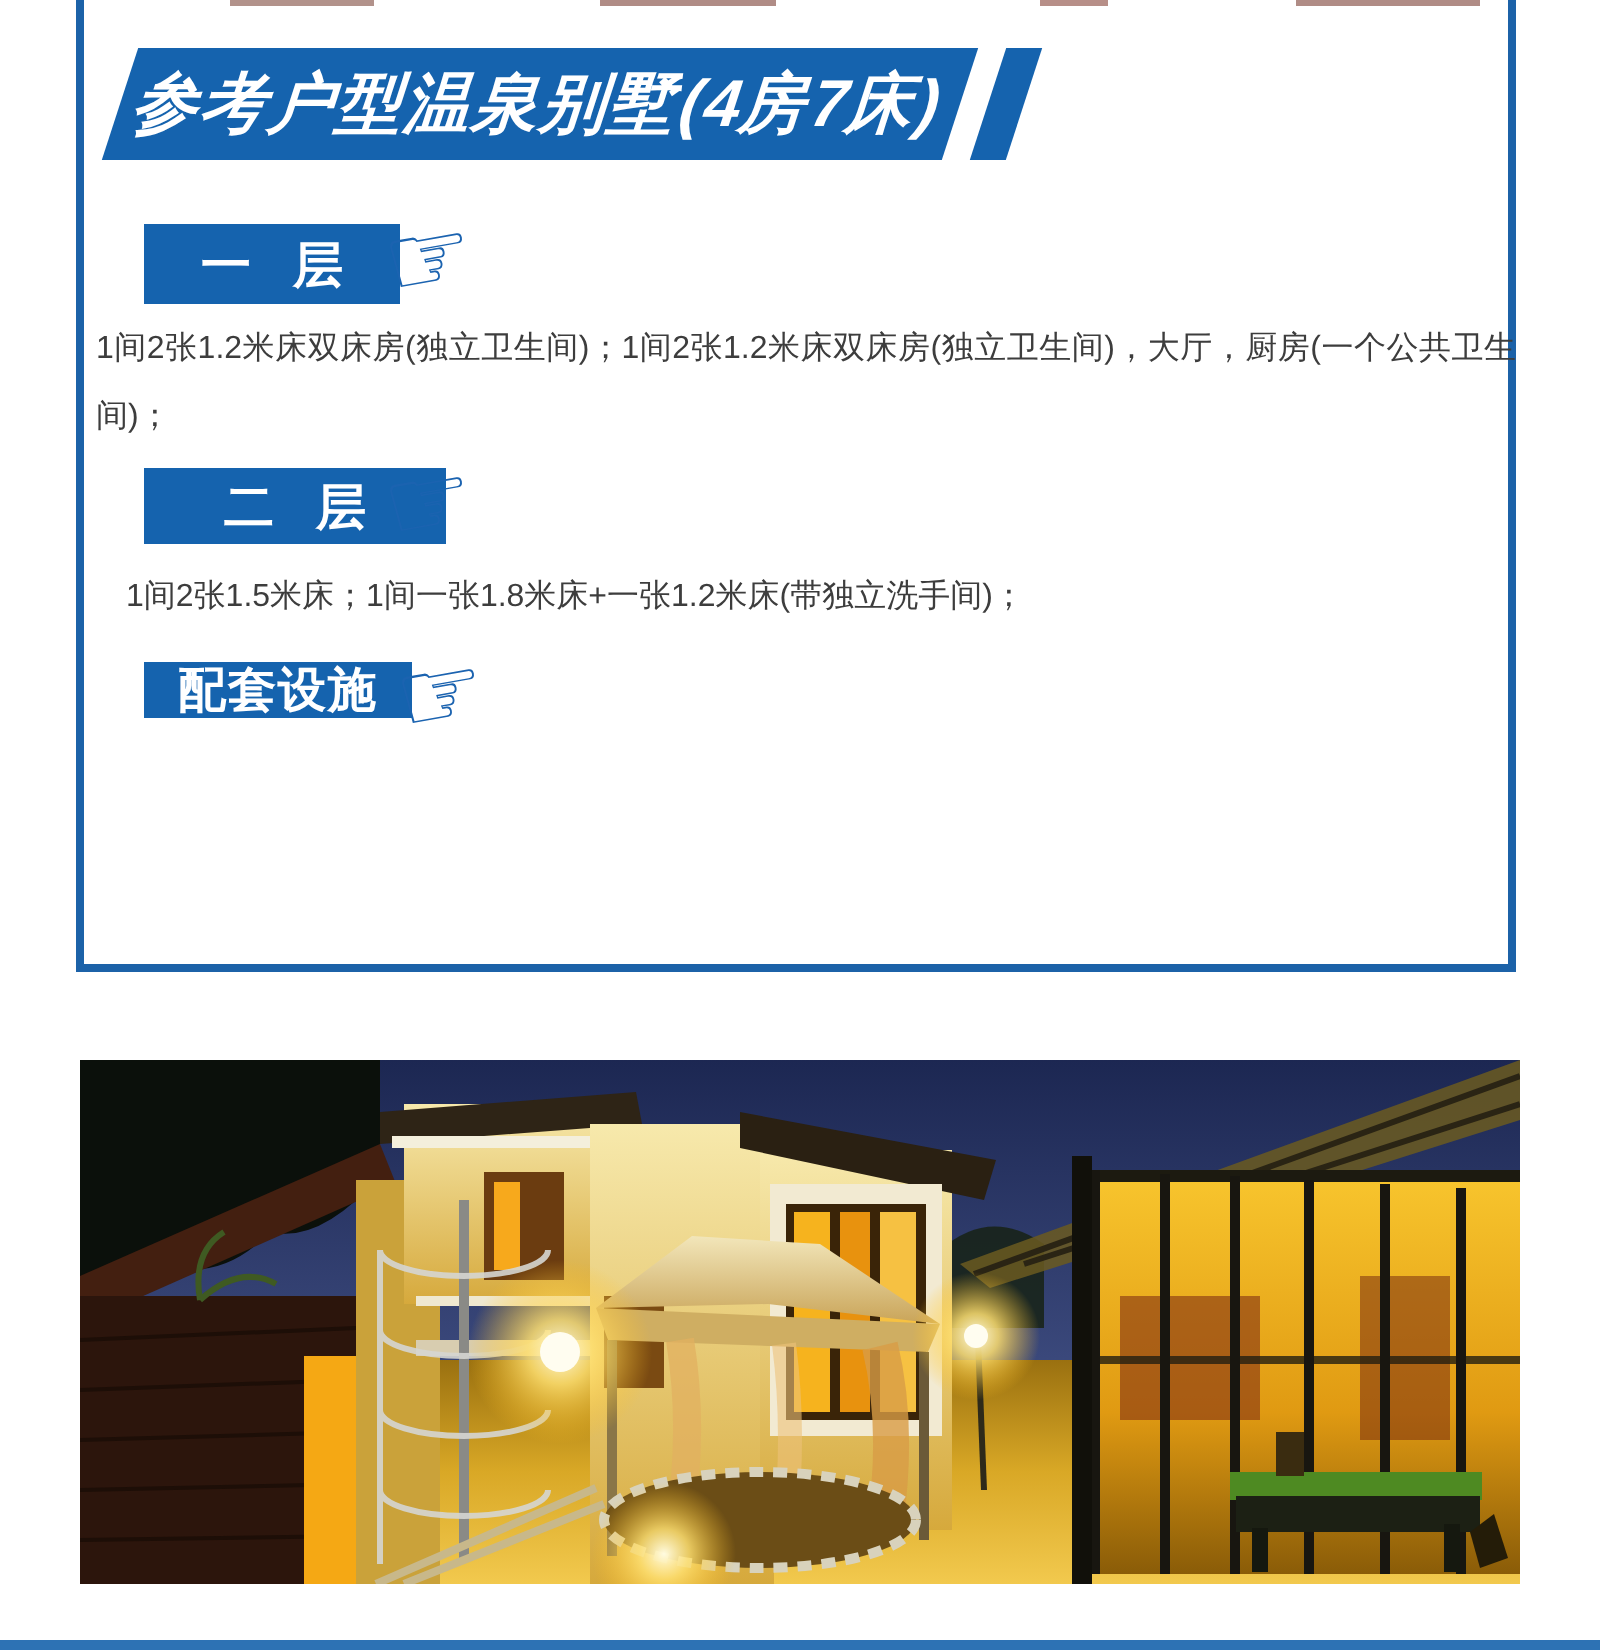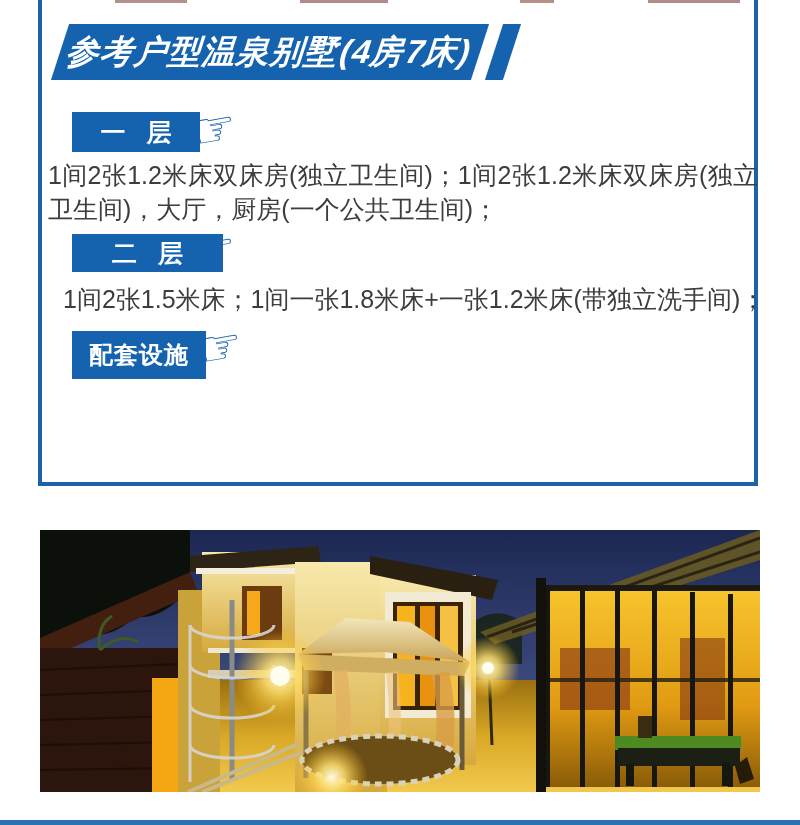--- a/index.html
+++ b/index.html
@@ -25,33 +25,33 @@
     position:absolute; left:494px; top:24px; width:18px; height:56px;
     background:#1563ae; transform:skewX(-18deg);
   }
 
   .badge {
     position:absolute; background:#1563ae; color:#ffffff; font-weight:bold;
     display:flex; align-items:center; justify-content:center; white-space:pre;margin-left:20px;
   }
   .badge1 { left:52px; top:112px; width:128px; height:40px; font-size:25px; word-spacing:14px; }
   .badge2 { left:52px; top:234px; width:151px; height:38px; font-size:25px; word-spacing:14px; }
-  .badge3 { left:52px; top:331px; width:134px; height:48px; font-size:24px; letter-spacing:1px; }
+  .badge3 { left:52px; top:331px; width:134px; height:28px; font-size:24px; letter-spacing:1px; }
 
   .hand {
     position:absolute; color:#1b63b0; font-size:50px; line-height:1;
     transform:rotate(-10deg); user-select:none;
   }
   .hand1 { left:192px; top:104px; }
   .hand2 { left:192px; top:226px; }
   .hand3 { left:198px; top:322px; }
 
   .para {
     position:absolute; left:48px; width:710px; color:#3d3d3d;
-    font-size:25px; line-height:34px; text-align:justify;
+    font-size:16px; line-height:34px; text-align:justify;
   }
   .para1 { top:158px; }
   .para2 { top:282px;margin-left:15px; }
   .para3 { top:379px; }
 
   .photo {
     position:absolute; left:40px; top:530px; width:720px; height:262px; overflow:hidden;
     background:#1e2a58;
   }
   .caption {

